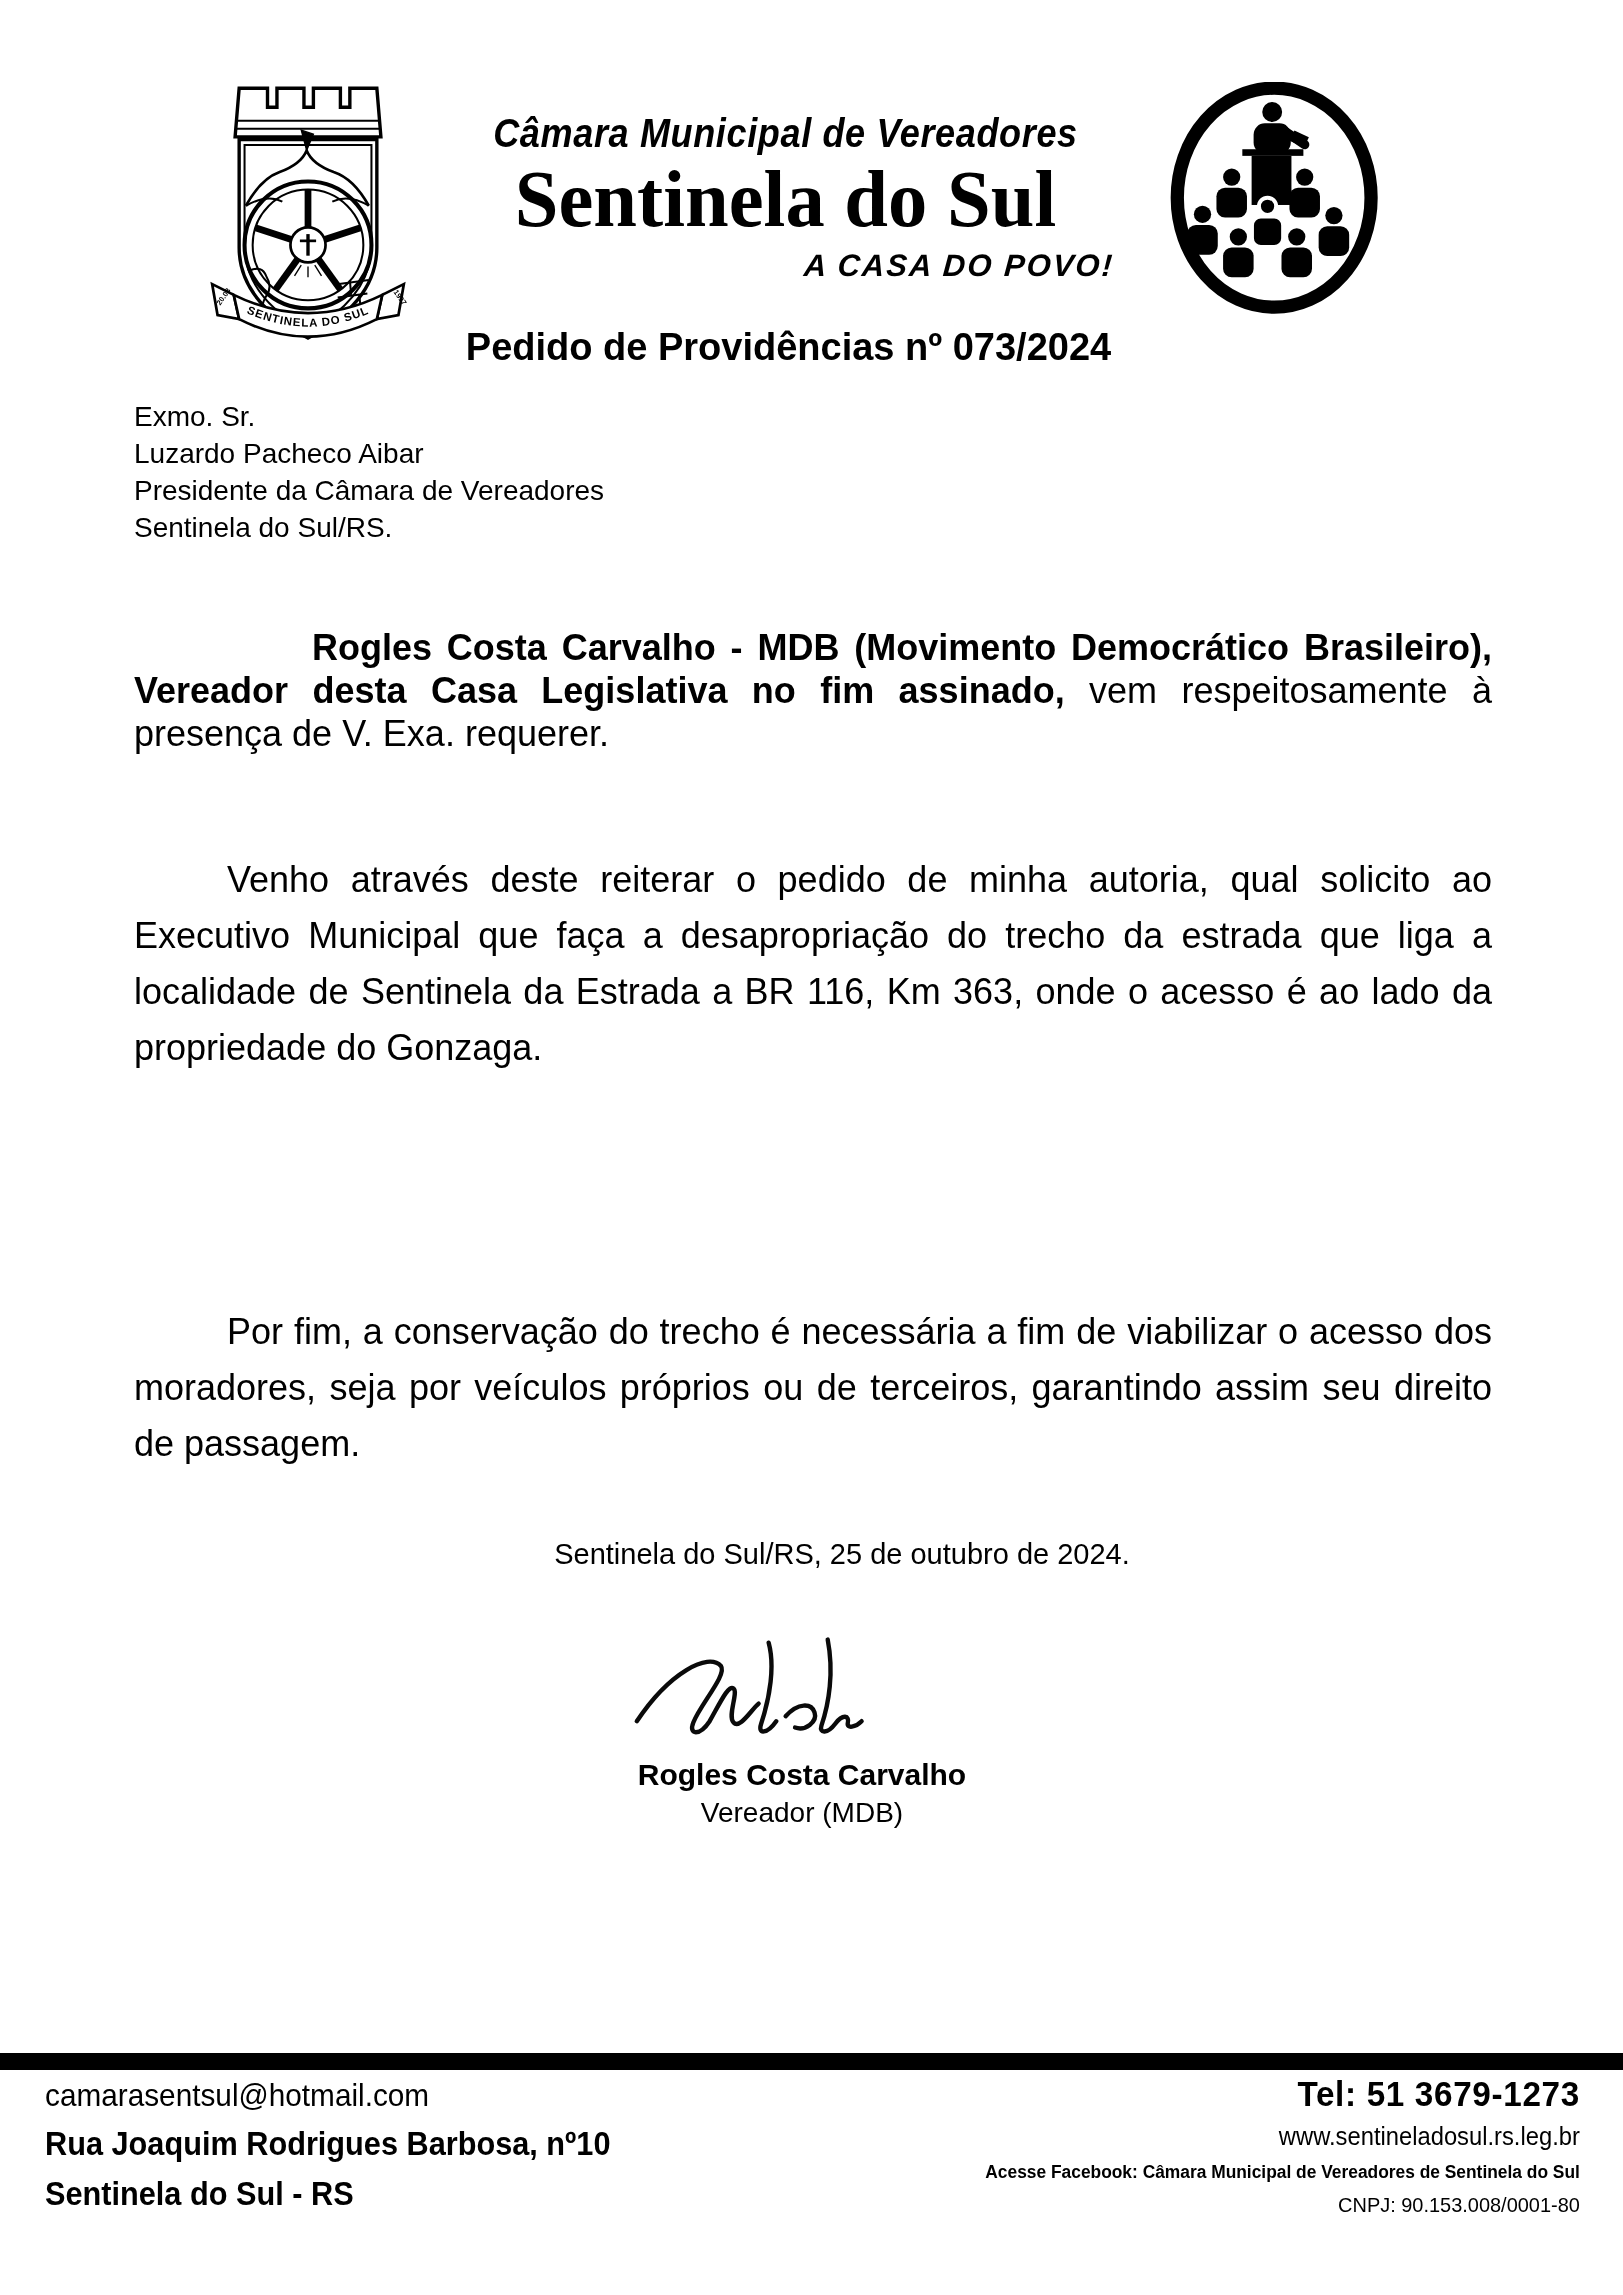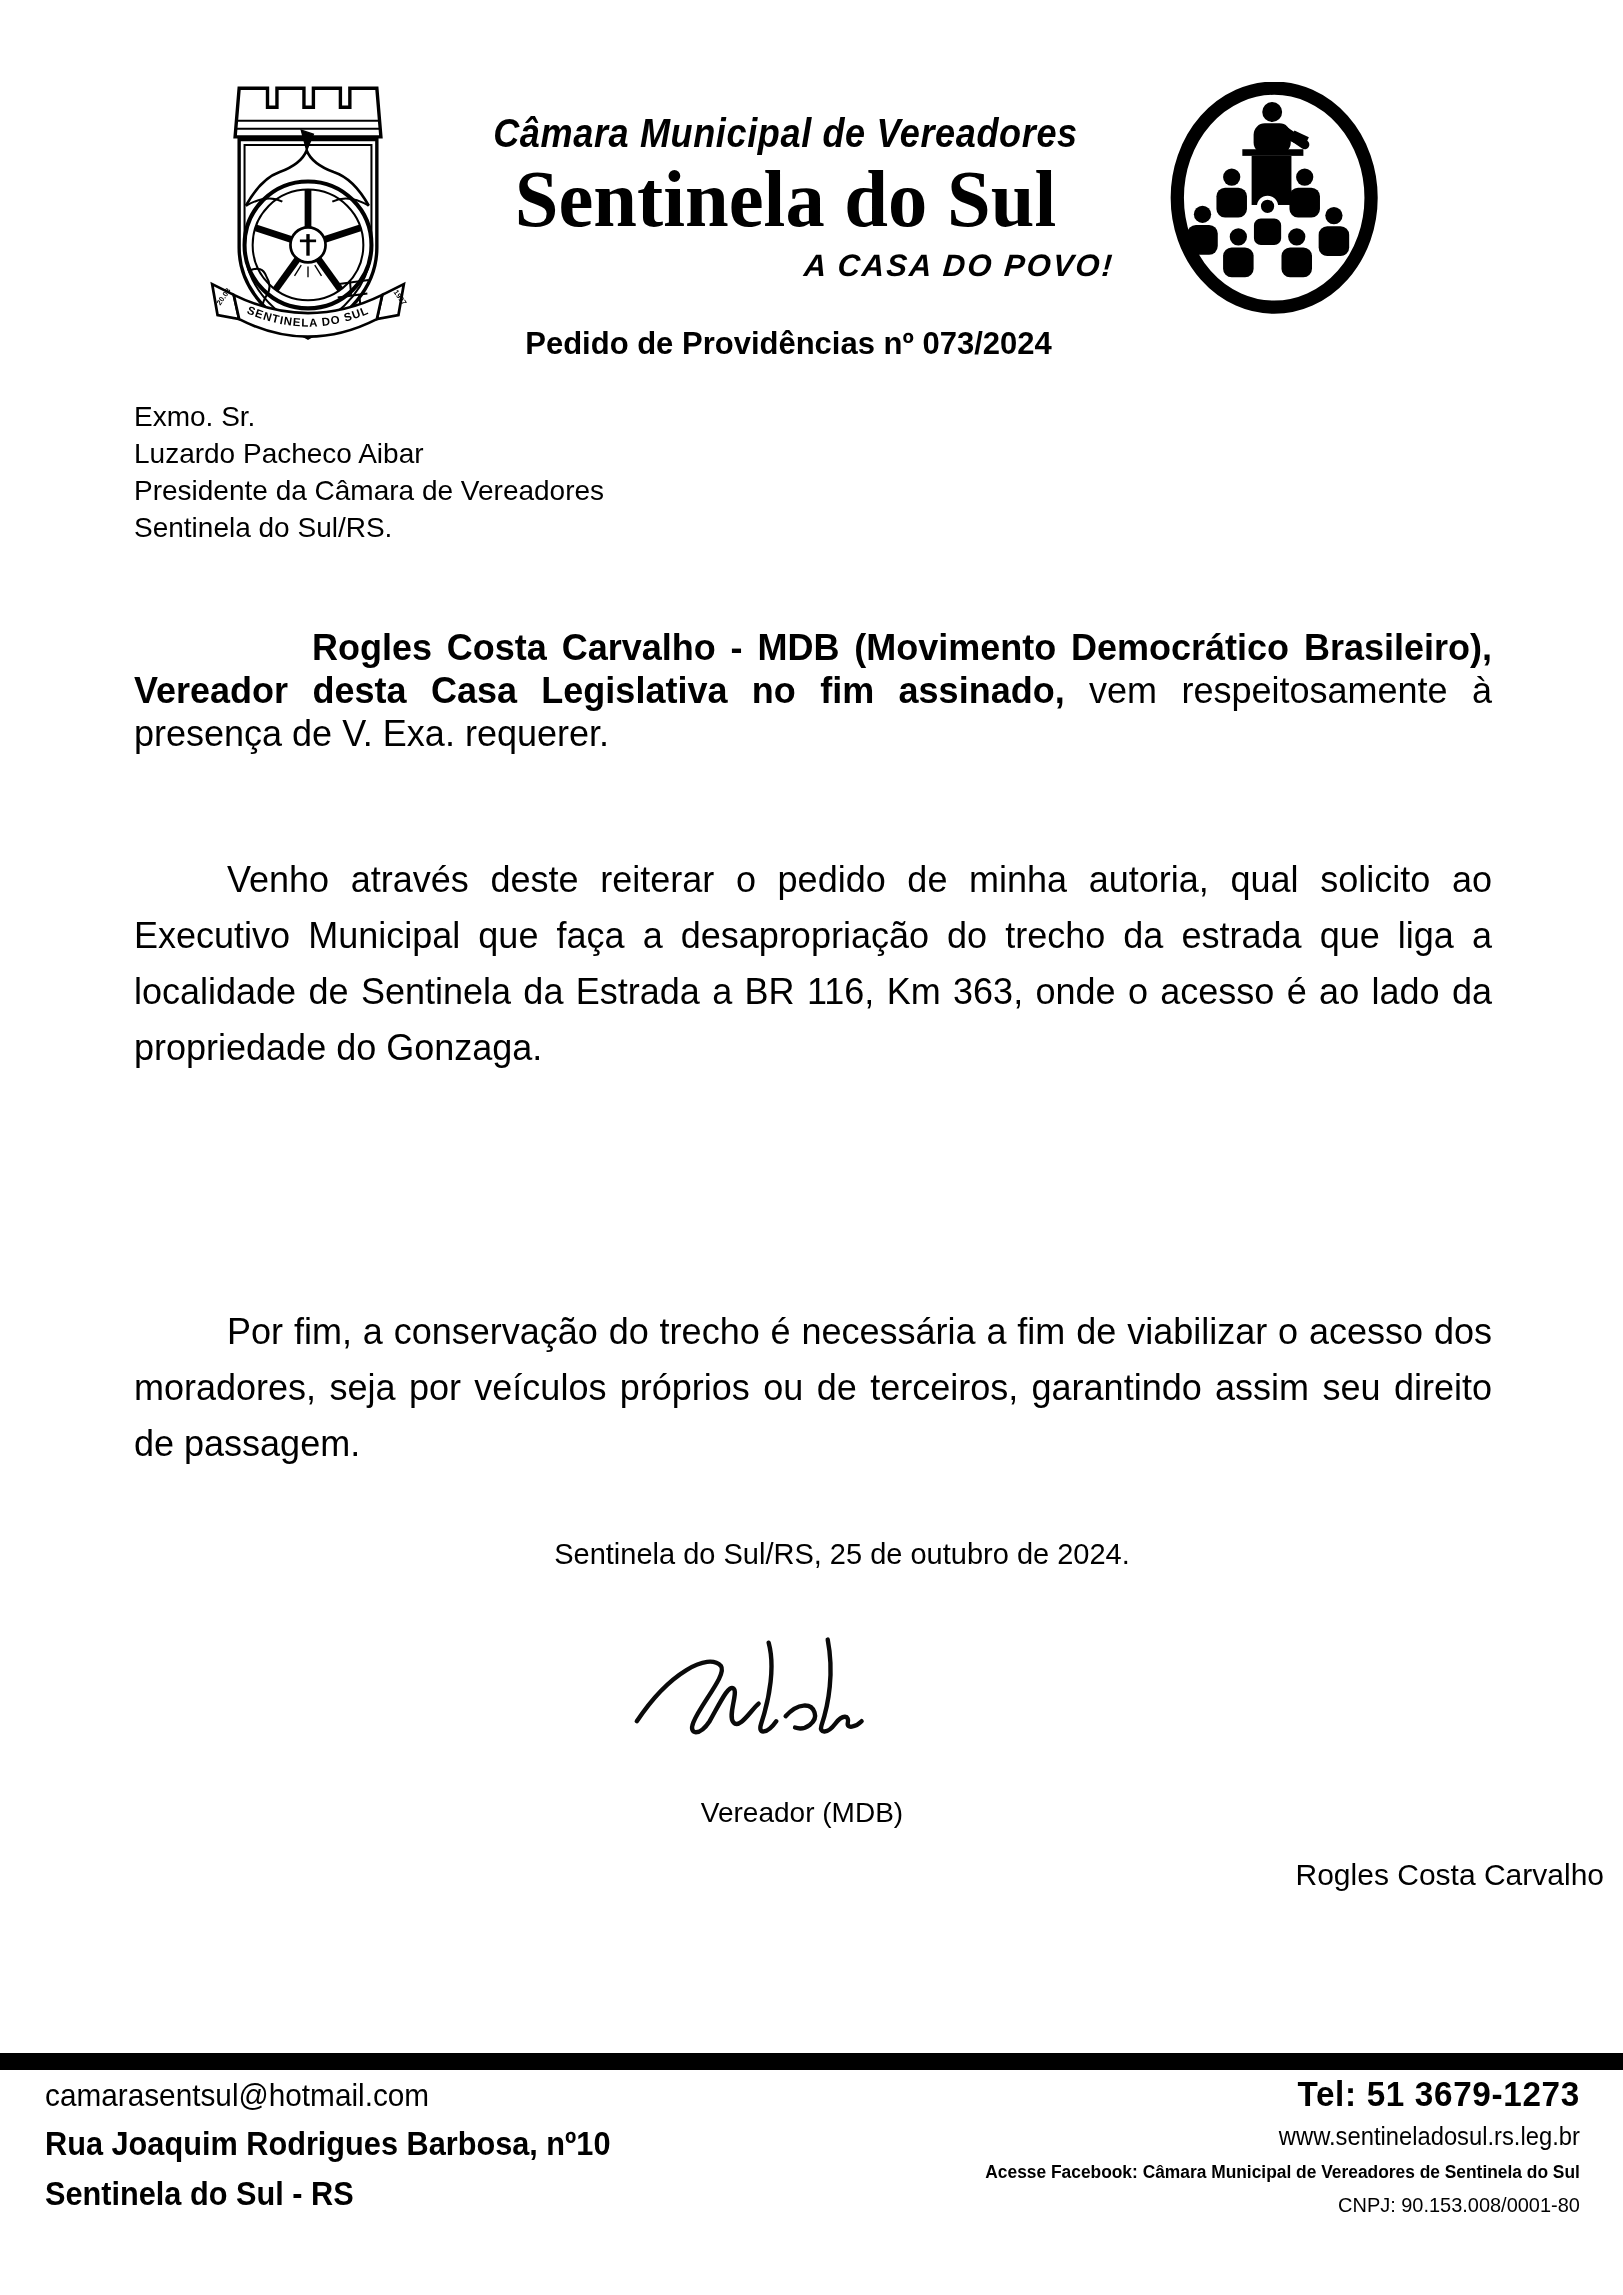--- a/index.html
+++ b/index.html
@@ -19,41 +19,41 @@
     font-family:"Liberation Serif",serif;font-weight:bold;font-size:81px;
     line-height:77px;margin-top:3.9px;white-space:nowrap;transform:scaleX(.97);
   }
   .hdr-line3{
     margin-top:10.5px;padding-right:38px;text-align:right;
     font-size:31px;font-weight:bold;font-style:italic;letter-spacing:2px;
     transform:skewX(-4deg);white-space:nowrap;
   }
   .doc-title{
     position:absolute;left:0;top:326px;width:1577px;text-align:center;
-    font-size:31px;font-weight:bold;white-space:nowrap;
+    font-size:38px;font-weight:bold;white-space:nowrap;
   }
   
   .recipient{position:absolute;left:134px;top:398px;font-size:28px;line-height:37px;}
   
   .para{
     position:absolute;left:134px;width:1358px;font-size:36px;text-align:justify;
   }
   .p1{top:626px;line-height:43px;text-indent:178px;}
   .p2{top:852px;line-height:56px;text-indent:93px;}
   .p3{top:1079px;line-height:56px;text-indent:93px;}
   .p4{top:1304px;line-height:56px;text-indent:93px;}
   .bold{font-weight:bold;}
   .dateline{
     position:absolute;left:0;top:1538px;width:1604px;text-align:center;font-size:29px;padding-left:40px;
   }
   
   .sig-svg{position:absolute;left:619px;top:1627px;width:327px;height:157px;}
   .sig-name{
-    position:absolute;left:0;top:1858px;width:1604px;text-align:right;
-    font-size:30px;font-weight:normal;
+    position:absolute;left:0;top:1758px;width:1604px;text-align:center;
+    font-size:30px;font-weight:bold;
   }
   .sig-role{
     position:absolute;left:0;top:1797px;width:1604px;text-align:center;font-size:28px;
   }
   
   .footer-bar{position:absolute;left:0;top:2053px;width:1623px;height:17px;background:#000;}
   .footer-left{
     position:absolute;left:45px;top:2072px;transform:scaleX(.93);transform-origin:left top;
     white-space:nowrap;
   }

